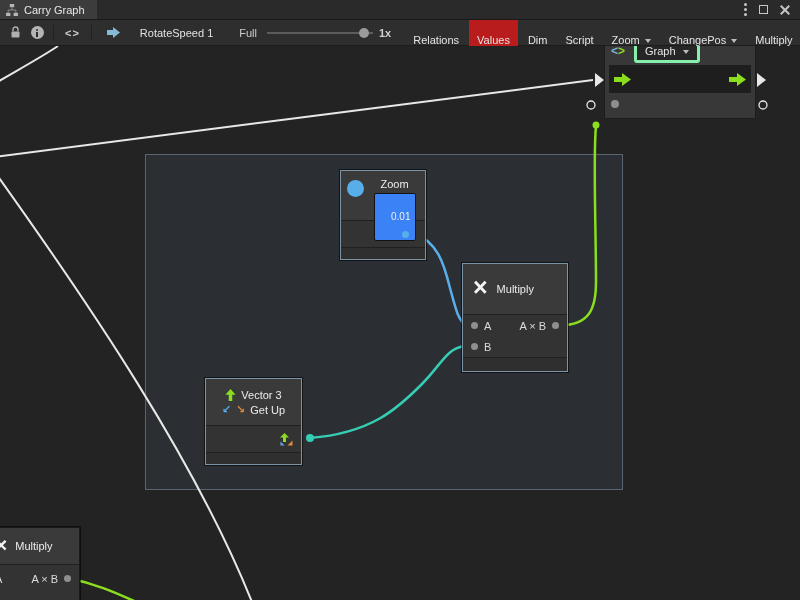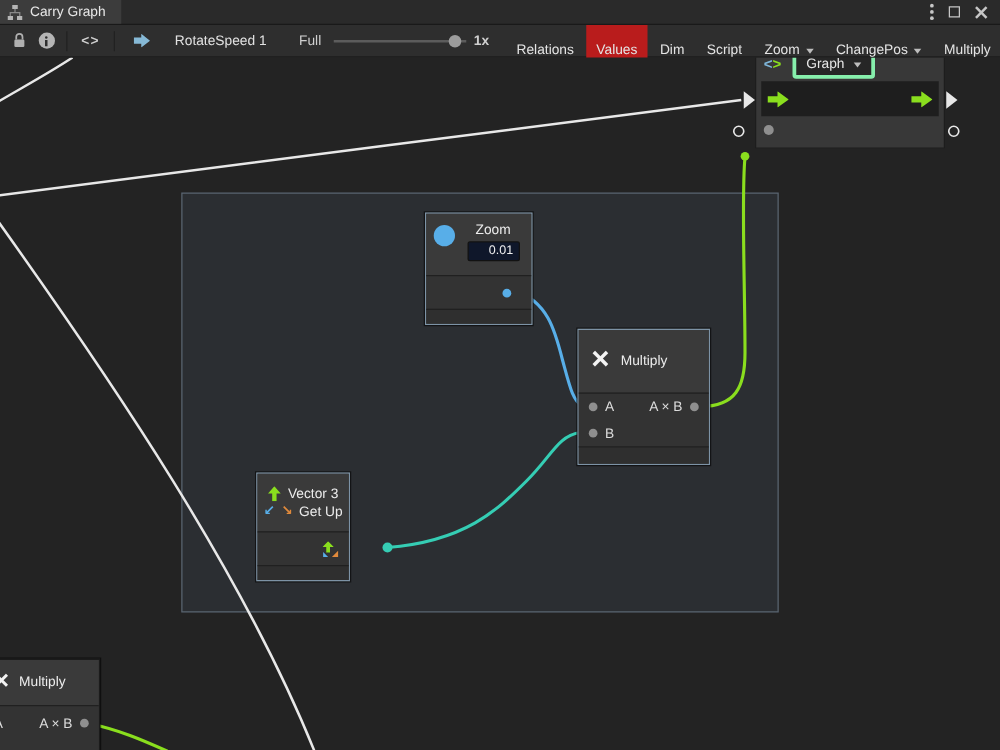--- a/index.html
+++ b/index.html
@@ -71,31 +71,31 @@
   .dot.gray { background:var(--c-port_gray,#8f8f8f); }
   .node-footer { height:12px; background:#2f2f2f; border-top:1px solid #202020; }
   .nt { color:#ececec; }
   .port-label { color:#dcdcdc; }
   .flex1 { flex:1; }
 
   .float-node { left:340px; top:170px; width:86px; }
   .float-header { height:49px; padding:4px 6px; gap:6px; align-items:flex-start; }
   .float-icon { width:17px; height:17px; border-radius:50%; background:var(--c-blue,#58aee8); margin-top:5px; flex:none; }
   .float-col { flex:1; display:flex; flex-direction:column; align-items:center; gap:3px; padding-top:3px; }
-  .value-field { background:#0f172a; border:1px solid #121212; border-radius:2px; color:#efefef;
-    font-size:10px; line-height:14px; padding:0 4px; min-width:42px; text-align:right; }
+  .value-field { background:#3b82f6; border:1px solid #121212; border-radius:2px; color:#efefef;
+    font-size:10px; line-height:14px; padding:16px 4px; min-width:42px; text-align:right; }
   .float-node .port-row { height:26px; justify-content:flex-end; }
   .float-node .dot { margin-right:8px; }
 
   .mult-node { left:462px; top:263px; width:106px; }
   .mult-header { height:50px; padding:0 10px; gap:9px; }
   .mult-x { font-size:25px; font-weight:bold; color:#f4f4f4; line-height:1; margin-top:-3px; }
   .mult-node .node-footer { height:14px; }
 
-  .vec-node { left:205px; top:378px; width:75px; }
+  .vec-node { left:205px; top:378px; width:97px; }
   .vec-header { height:46px; flex-direction:column; justify-content:center; gap:3px; padding:4px; }
   .vec-line { display:flex; align-items:center; justify-content:center; gap:5px; width:100%; }
   .mini-arrow { font-size:11px; line-height:1; font-weight:bold; }
   .mini-arrow.blue { color:var(--c-blue,#58aee8); }
   .mini-arrow.orange { color:var(--c-orange,#e08a3c); }
   .vec-node .port-row { height:26px; justify-content:flex-end; }
 
   .mult2-node { left:-14px; top:527px; width:94px; border-color:#1b1b1b; }
   .mult2-header { height:36px; padding:0 8px; gap:8px; }
   .mult2-header .mult-x { font-size:21px; }

